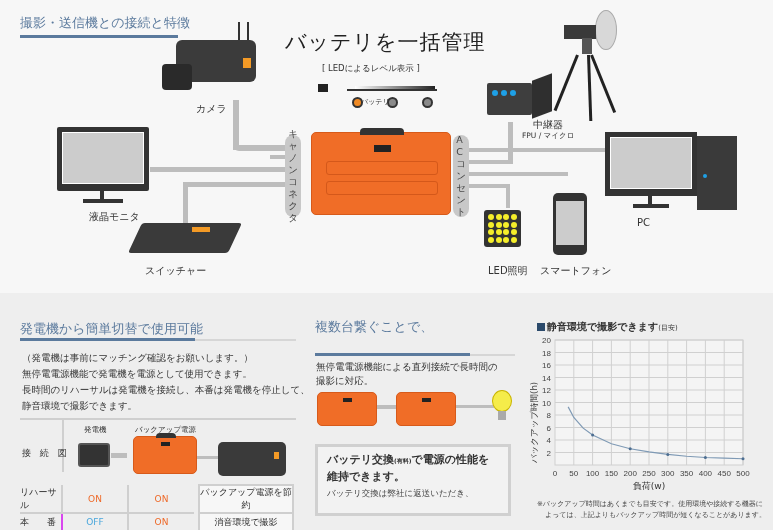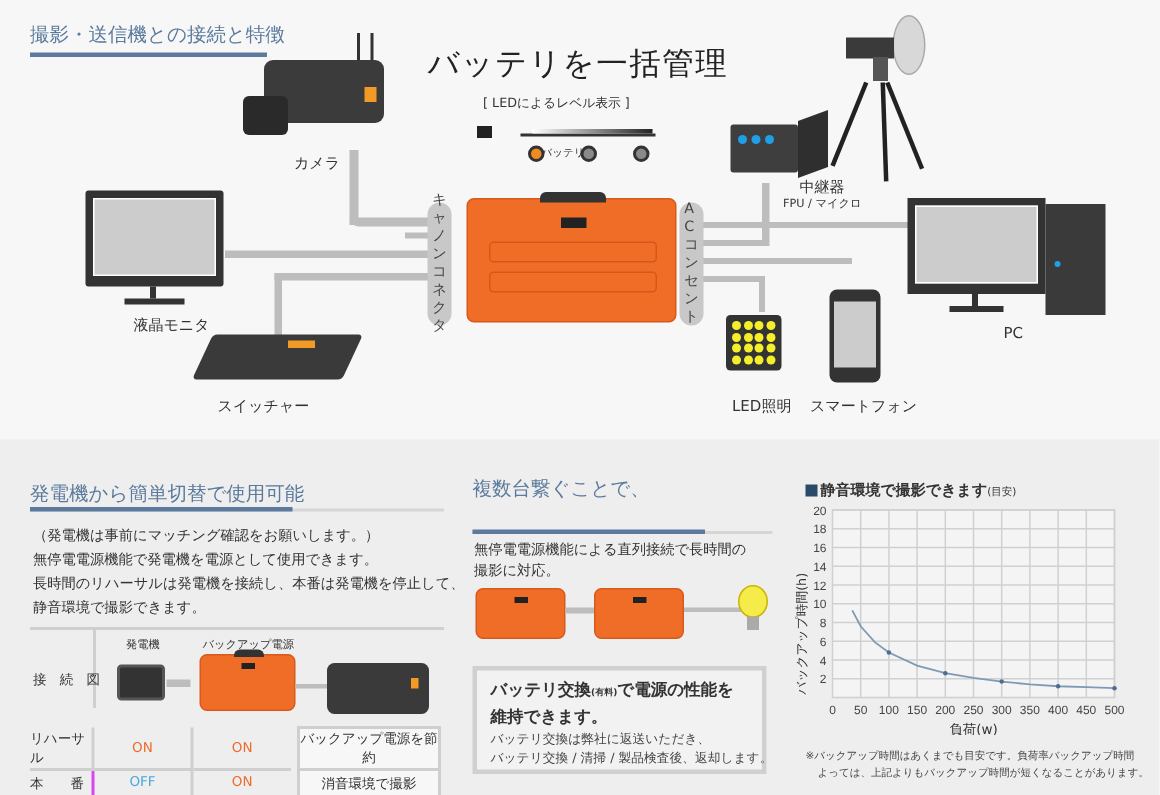--- a/index.html
+++ b/index.html
@@ -128,21 +128,21 @@
 <div class="abs" style="left:590px;top:55px;width:3px;height:62px;background:#222;transform:rotate(-22deg);transform-origin:top;"></div>
 
 <div class="abs" style="left:605px;top:132px;width:92px;height:64px;background:#333;">
   <div class="abs" style="left:5px;top:5px;width:82px;height:52px;background:#ccc;border:1px solid #fff;"></div>
 </div>
 <div class="abs" style="left:648px;top:196px;width:4px;height:8px;background:#333;"></div>
 <div class="abs" style="left:633px;top:204px;width:36px;height:4px;background:#333;"></div>
 <div class="abs" style="left:697px;top:136px;width:40px;height:74px;background:#3a3a3a;">
   <div class="abs" style="left:6px;top:38px;width:4px;height:4px;border-radius:50%;background:#1ea0e6;"></div>
 </div>
-<div class="abs label" style="left:669px;top:217px;">PC</div>
+<div class="abs label" style="left:637px;top:217px;">PC</div>
 
 <div id="led-panel" class="abs" style="left:484px;top:210px;width:37px;height:37px;background:#333;border-radius:3px;display:grid;grid-template-columns:repeat(4,1fr);gap:1px;padding:4px;">
     <div style="width: 6px; height: 6px; border-radius: 50%; background: rgb(245, 238, 42);"></div>
     <div style="width: 6px; height: 6px; border-radius: 50%; background: rgb(245, 238, 42);"></div>
     <div style="width: 6px; height: 6px; border-radius: 50%; background: rgb(245, 238, 42);"></div>
     <div style="width: 6px; height: 6px; border-radius: 50%; background: rgb(245, 238, 42);"></div>
     <div style="width: 6px; height: 6px; border-radius: 50%; background: rgb(245, 238, 42);"></div>
     <div style="width: 6px; height: 6px; border-radius: 50%; background: rgb(245, 238, 42);"></div>
     <div style="width: 6px; height: 6px; border-radius: 50%; background: rgb(245, 238, 42);"></div>
     <div style="width: 6px; height: 6px; border-radius: 50%; background: rgb(245, 238, 42);"></div>
@@ -229,21 +229,20 @@
 <div class="abs" style="left:492px;top:390px;width:20px;height:22px;background:#f5ec4a;border-radius:50%;border:1px solid #c9b400;"></div>
 <div class="abs" style="left:498px;top:411px;width:8px;height:9px;background:#aaa;"></div>
 
 <div class="abs note-box" style="left:315px;top:444px;width:196px;height:72px;">
   <div class="abs" style="left:9px;top:5px;font-size:11px;font-weight:bold;line-height:16px;white-space:nowrap;">
     <span>バッテリ交換</span><span style="font-size:6px;">(有料)</span><span>で電源の性能を</span>
     <div>維持できます。</div>
   </div>
   <div class="abs" style="left:9px;top:40px;font-size:8.5px;line-height:13px;white-space:nowrap;color:#444;">
     <div>バッテリ交換は弊社に返送いただき、</div>
-    <div>バッテリ交換 / 清掃 / 製品検査後、返却します。</div>
   </div>
 </div>
 
 <div class="abs" style="left:537px;top:323px;width:8px;height:8px;background:#2b4a6b;"></div>
 <div class="abs" style="left:547px;top:320px;font-size:10px;font-weight:bold;white-space:nowrap;">
   <span>静音環境で撮影できます</span><span style="font-size:7px;font-weight:normal;">(目安)</span>
 </div>
 <svg id="chart" class="abs" style="left:525px;top:330px;" width="248" height="160">
     <rect x="30" y="10" width="188" height="125" fill="#f4f4f4" stroke="#d0d0d0"></rect>
     <text x="30" y="146" font-size="8" text-anchor="middle" fill="#444" font-family="Liberation Sans, sans-serif">0</text>
@@ -290,15 +289,15 @@
     <text x="124" y="159" font-size="9" text-anchor="middle" fill="#333" font-family="DejaVu Sans, sans-serif">負荷(w)</text>
     <text x="0" y="0" font-size="8.5" text-anchor="middle" fill="#333" transform="translate(12,92.5) rotate(-90)" font-family="DejaVu Sans, sans-serif">バックアップ時間(h)</text>
     <polyline points="43.160000000000004,76.875 48.8,87.5 58.2,98.125 67.6,105 86.4,113.75 105.2,118.75 124,121.875 142.8,124.375 161.6,126.25 180.4,127.5 199.20000000000002,128.125 218,128.75" fill="none" stroke="#7f9ab5" stroke-width="1.2"></polyline>
     <circle cx="67.6" cy="105" r="1.5" fill="#4d6e91"></circle>
     <circle cx="105.2" cy="118.75" r="1.5" fill="#4d6e91"></circle>
     <circle cx="142.8" cy="124.375" r="1.5" fill="#4d6e91"></circle>
     <circle cx="180.4" cy="127.5" r="1.5" fill="#4d6e91"></circle>
     <circle cx="218" cy="128.75" r="1.5" fill="#4d6e91"></circle>
   </svg>
 <div class="abs" style="left:537px;top:499px;font-size:7px;line-height:11px;white-space:nowrap;color:#444;">
-  <div>※バックアップ時間はあくまでも目安です。負荷率バックアップ時間</div>
+  <div>※バックアップ時間はあくまでも目安です。使用環境や接続する機器に</div>
   <div style="padding-left:8px;">よっては、上記よりもバックアップ時間が短くなることがあります。</div>
 </div>
 
 </body></html>

